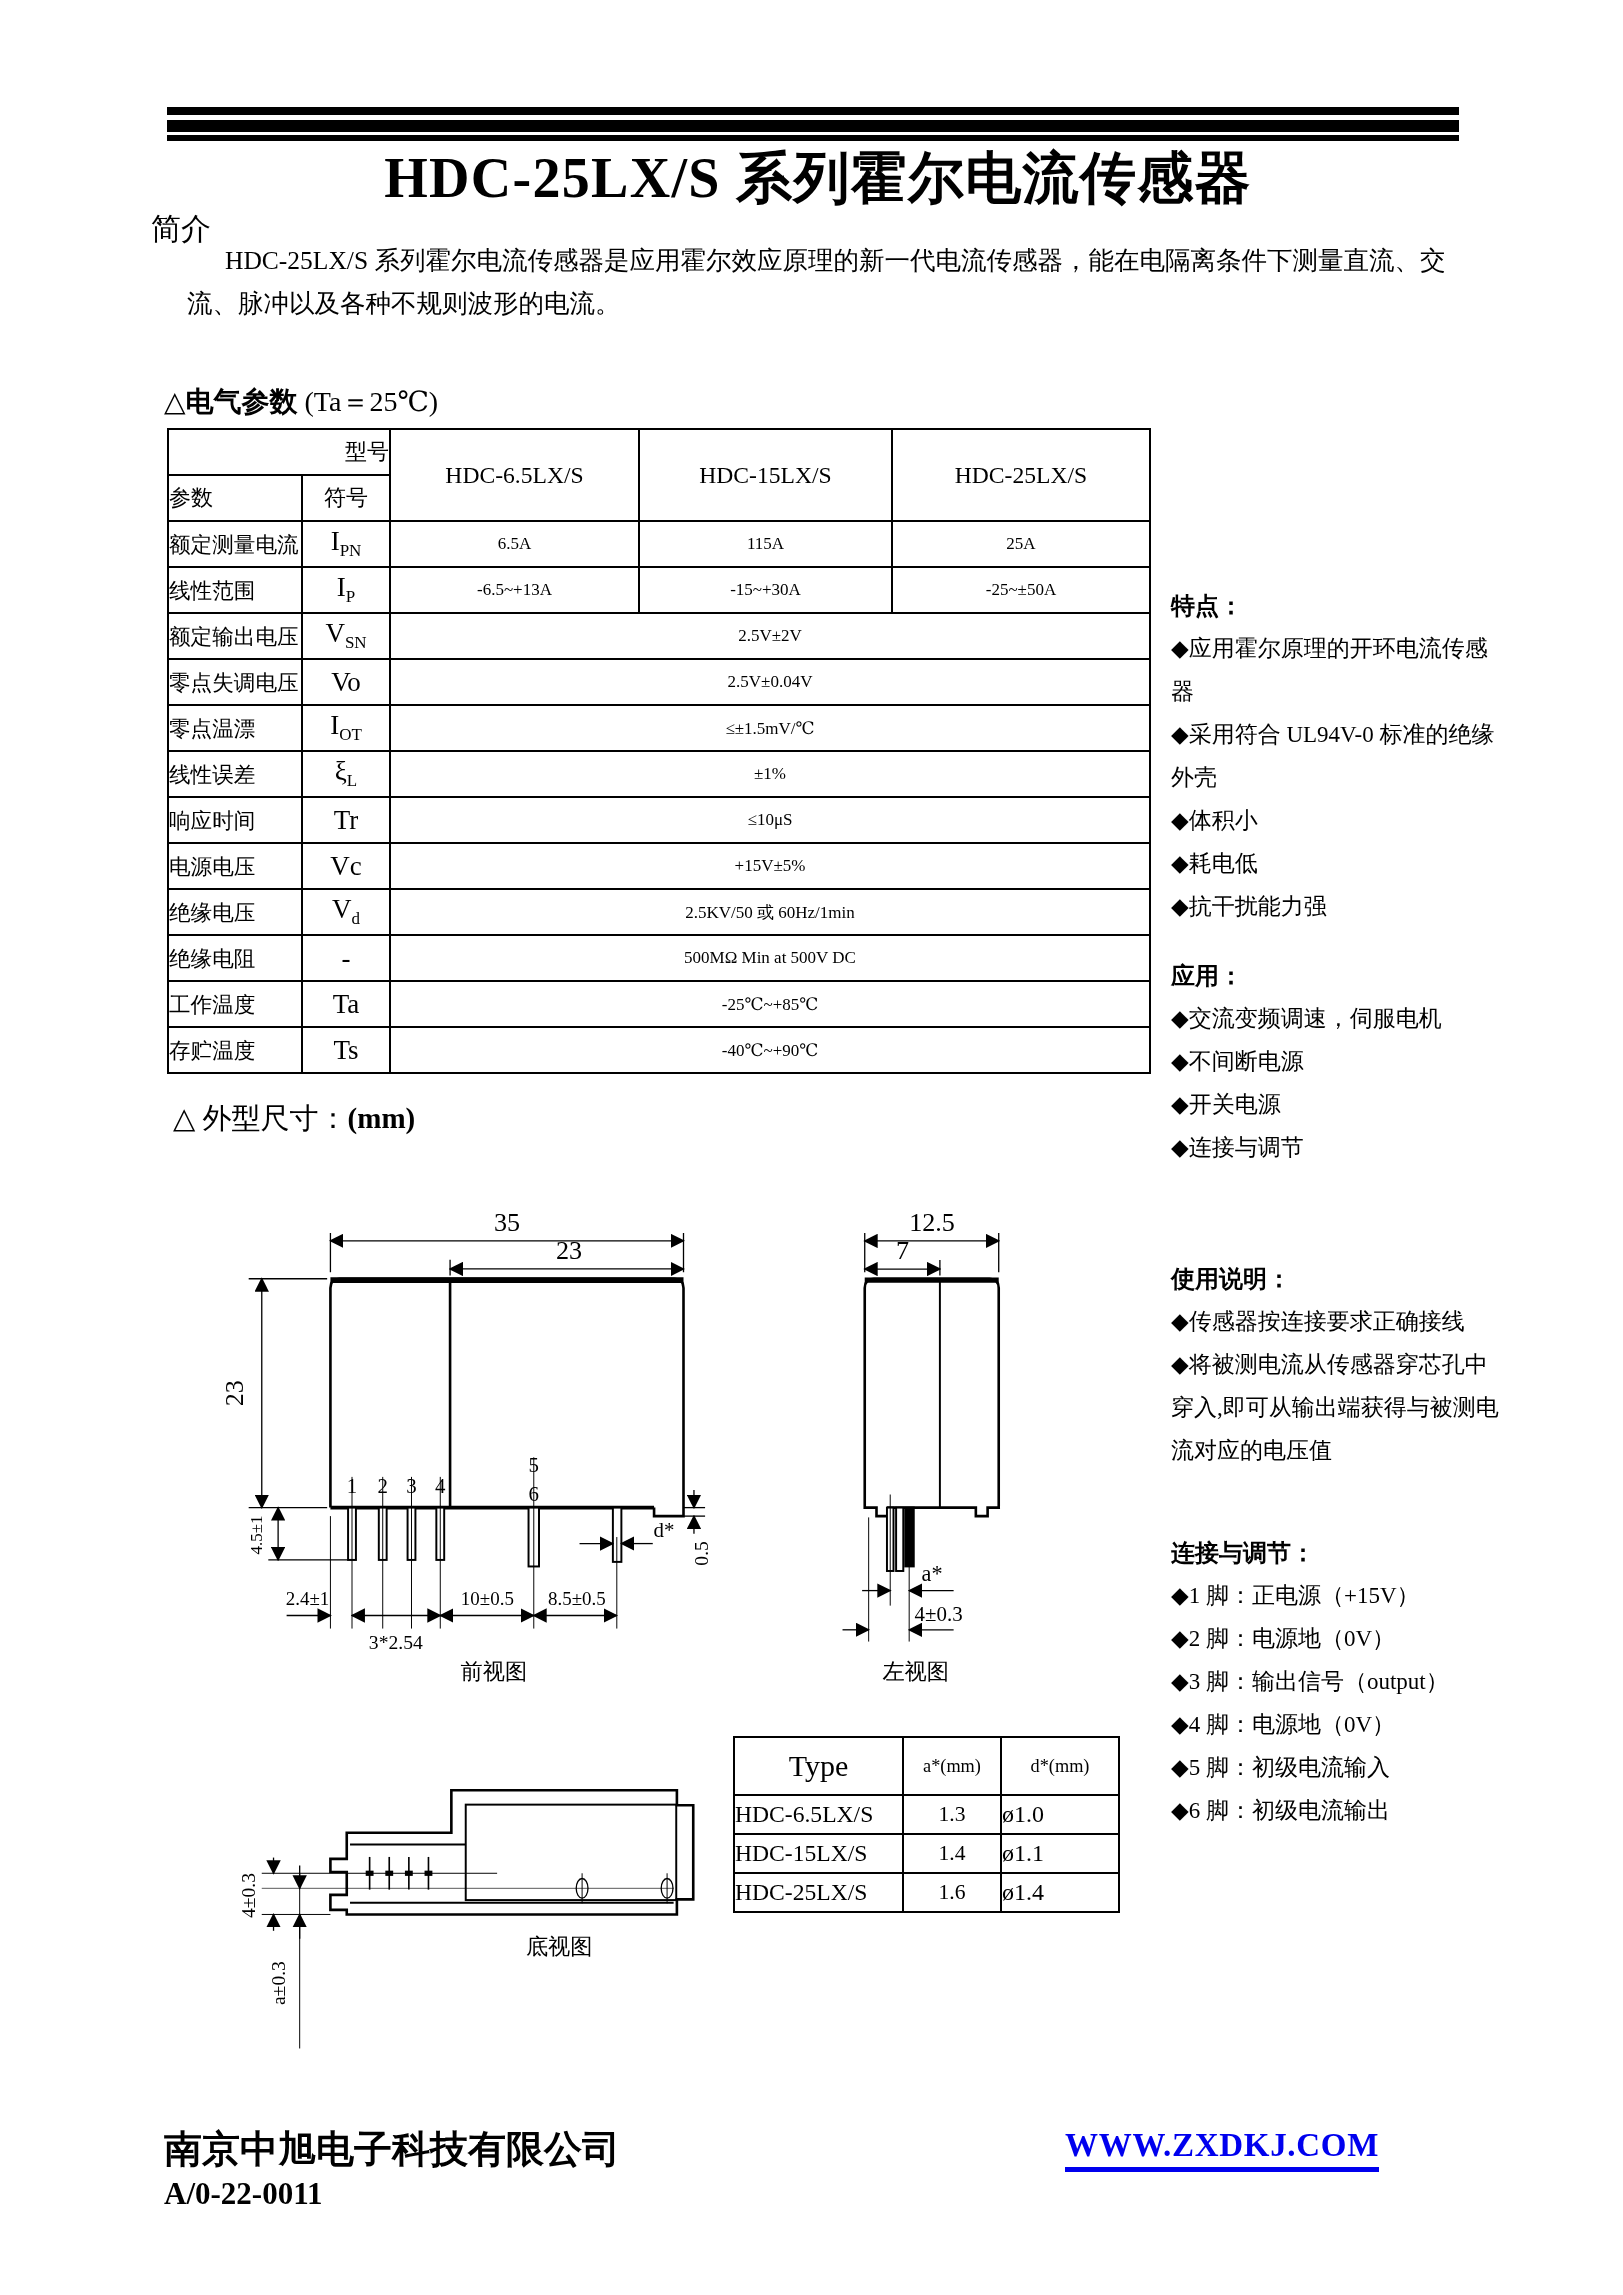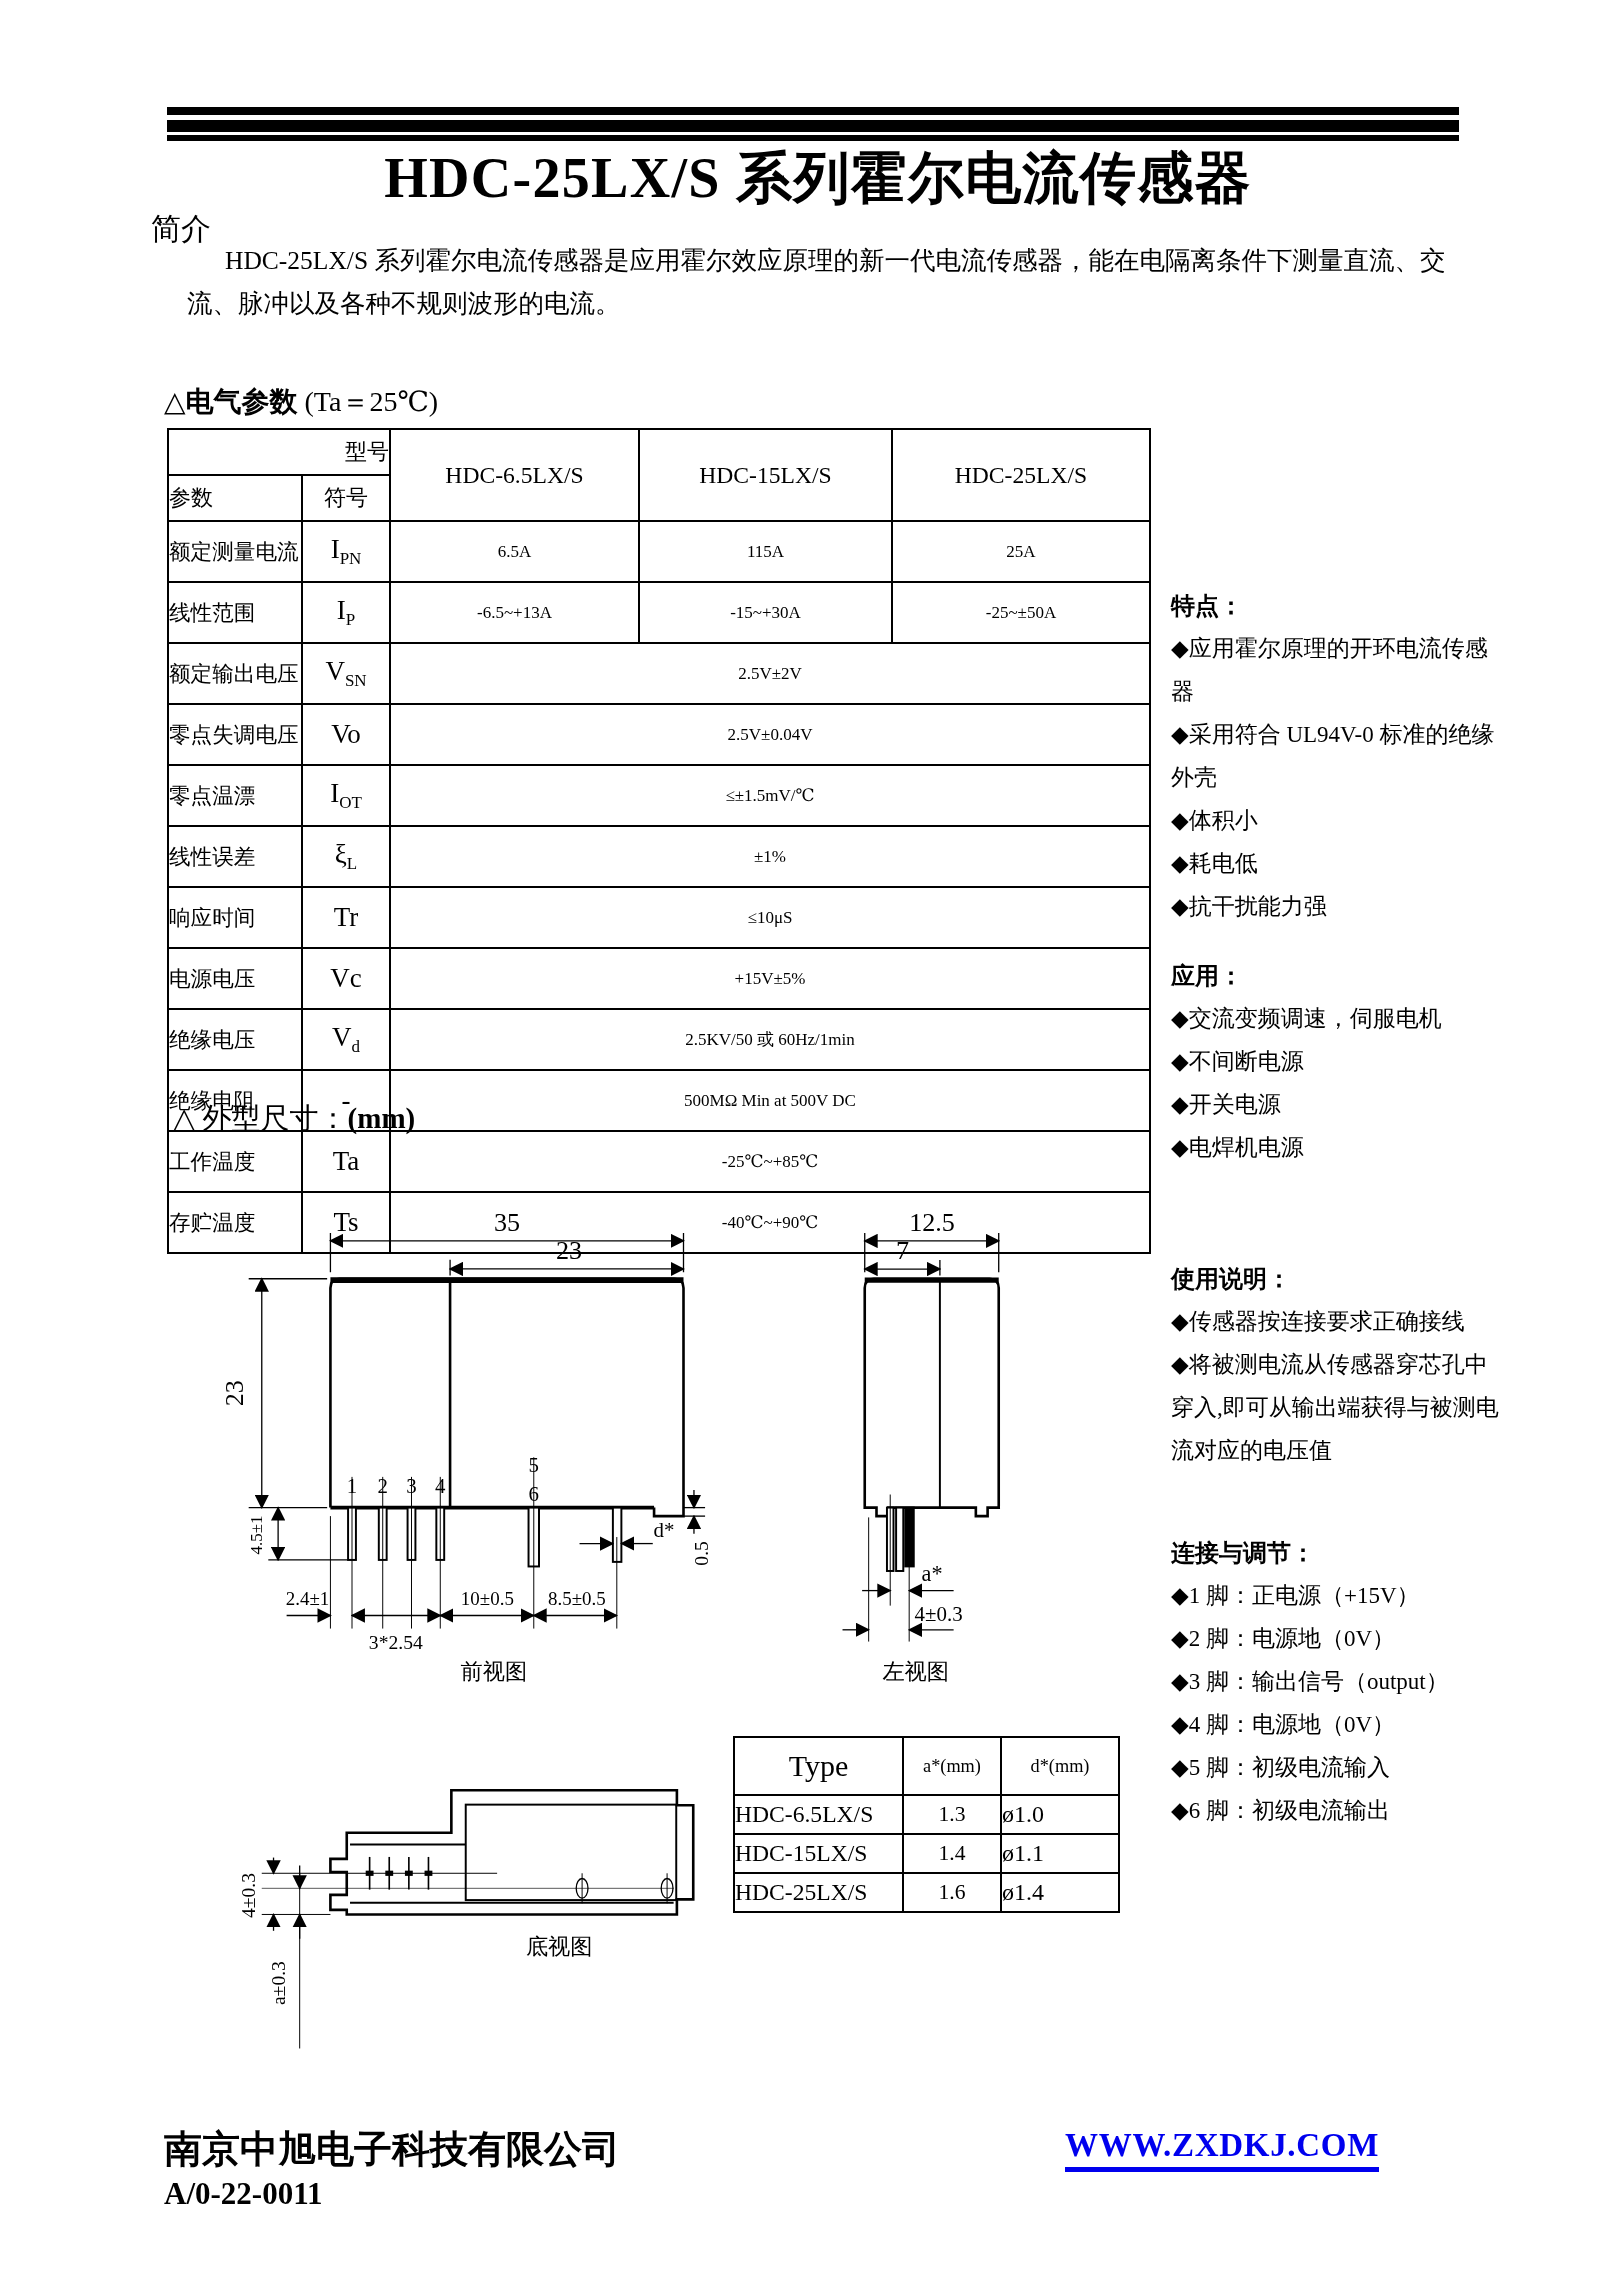--- a/index.html
+++ b/index.html
@@ -17,21 +17,21 @@
   .intro-label{left:151px;top:209px;font-size:30px;}
   .intro-para{left:187px;top:239px;width:1266px;font-size:25.5px;line-height:43px;text-indent:38px;}
   
   .elec-heading{left:164px;top:383px;font-size:28px;white-space:nowrap;}
   .elec-heading .zh{font-weight:bold;font-family:"Liberation Sans","DejaVu Sans",sans-serif;}
   .elec-heading .cond{font-weight:normal;}
   table{border-collapse:collapse;table-layout:fixed;}
   .param-table{left:167px;top:428px;}
   .param-table table{width:984px;}
   .param-table td,.param-table th{border:2.6px solid #000;padding:0;font-weight:normal;}
-  .param-table tr{height:61px;}
+  .param-table tr{height:46px;}
   .param-table tr.hrow{height:46px;}
   .corner-model{text-align:right;padding-right:15.7px;font-size:22px;}
   .corner-param,.corner-sym{text-align:left;padding-left:5.2px;font-size:22px;}
   .corner-sym{text-align:center;padding-left:0;}
   .cell-model{text-align:center;font-size:23.6px;}
   .cell-param{font-size:21.6px;padding-left:3.3px;white-space:nowrap;}
   .cell-sym{text-align:center;font-size:27px;font-weight:bold;}
   .cell-sym sub{font-size:17px;}
   .cell-val{text-align:center;font-size:17px;white-space:nowrap;}
   
@@ -183,21 +183,21 @@
           <div class="sb-line">◆耗电低</div>
           <div class="sb-line">◆抗干扰能力强</div>
         </div>
     </div>
     <div class="sb-sec sec-apps">
       <div class="sb-heading">应用：</div>
       <div class="sb-lines">
           <div class="sb-line">◆交流变频调速，伺服电机</div>
           <div class="sb-line">◆不间断电源</div>
           <div class="sb-line">◆开关电源</div>
-          <div class="sb-line">◆电焊机电源</div>
+          <div class="sb-line">◆连接与调节</div>
         </div>
     </div>
     <div class="sb-sec sec-usage">
       <div class="sb-heading">使用说明：</div>
       <div class="sb-lines">
           <div class="sb-line">◆传感器按连接要求正确接线</div>
           <div class="sb-line">◆将被测电流从传感器穿芯孔中</div>
           <div class="sb-line">穿入,即可从输出端获得与被测电</div>
           <div class="sb-line">流对应的电压值</div>
         </div>

